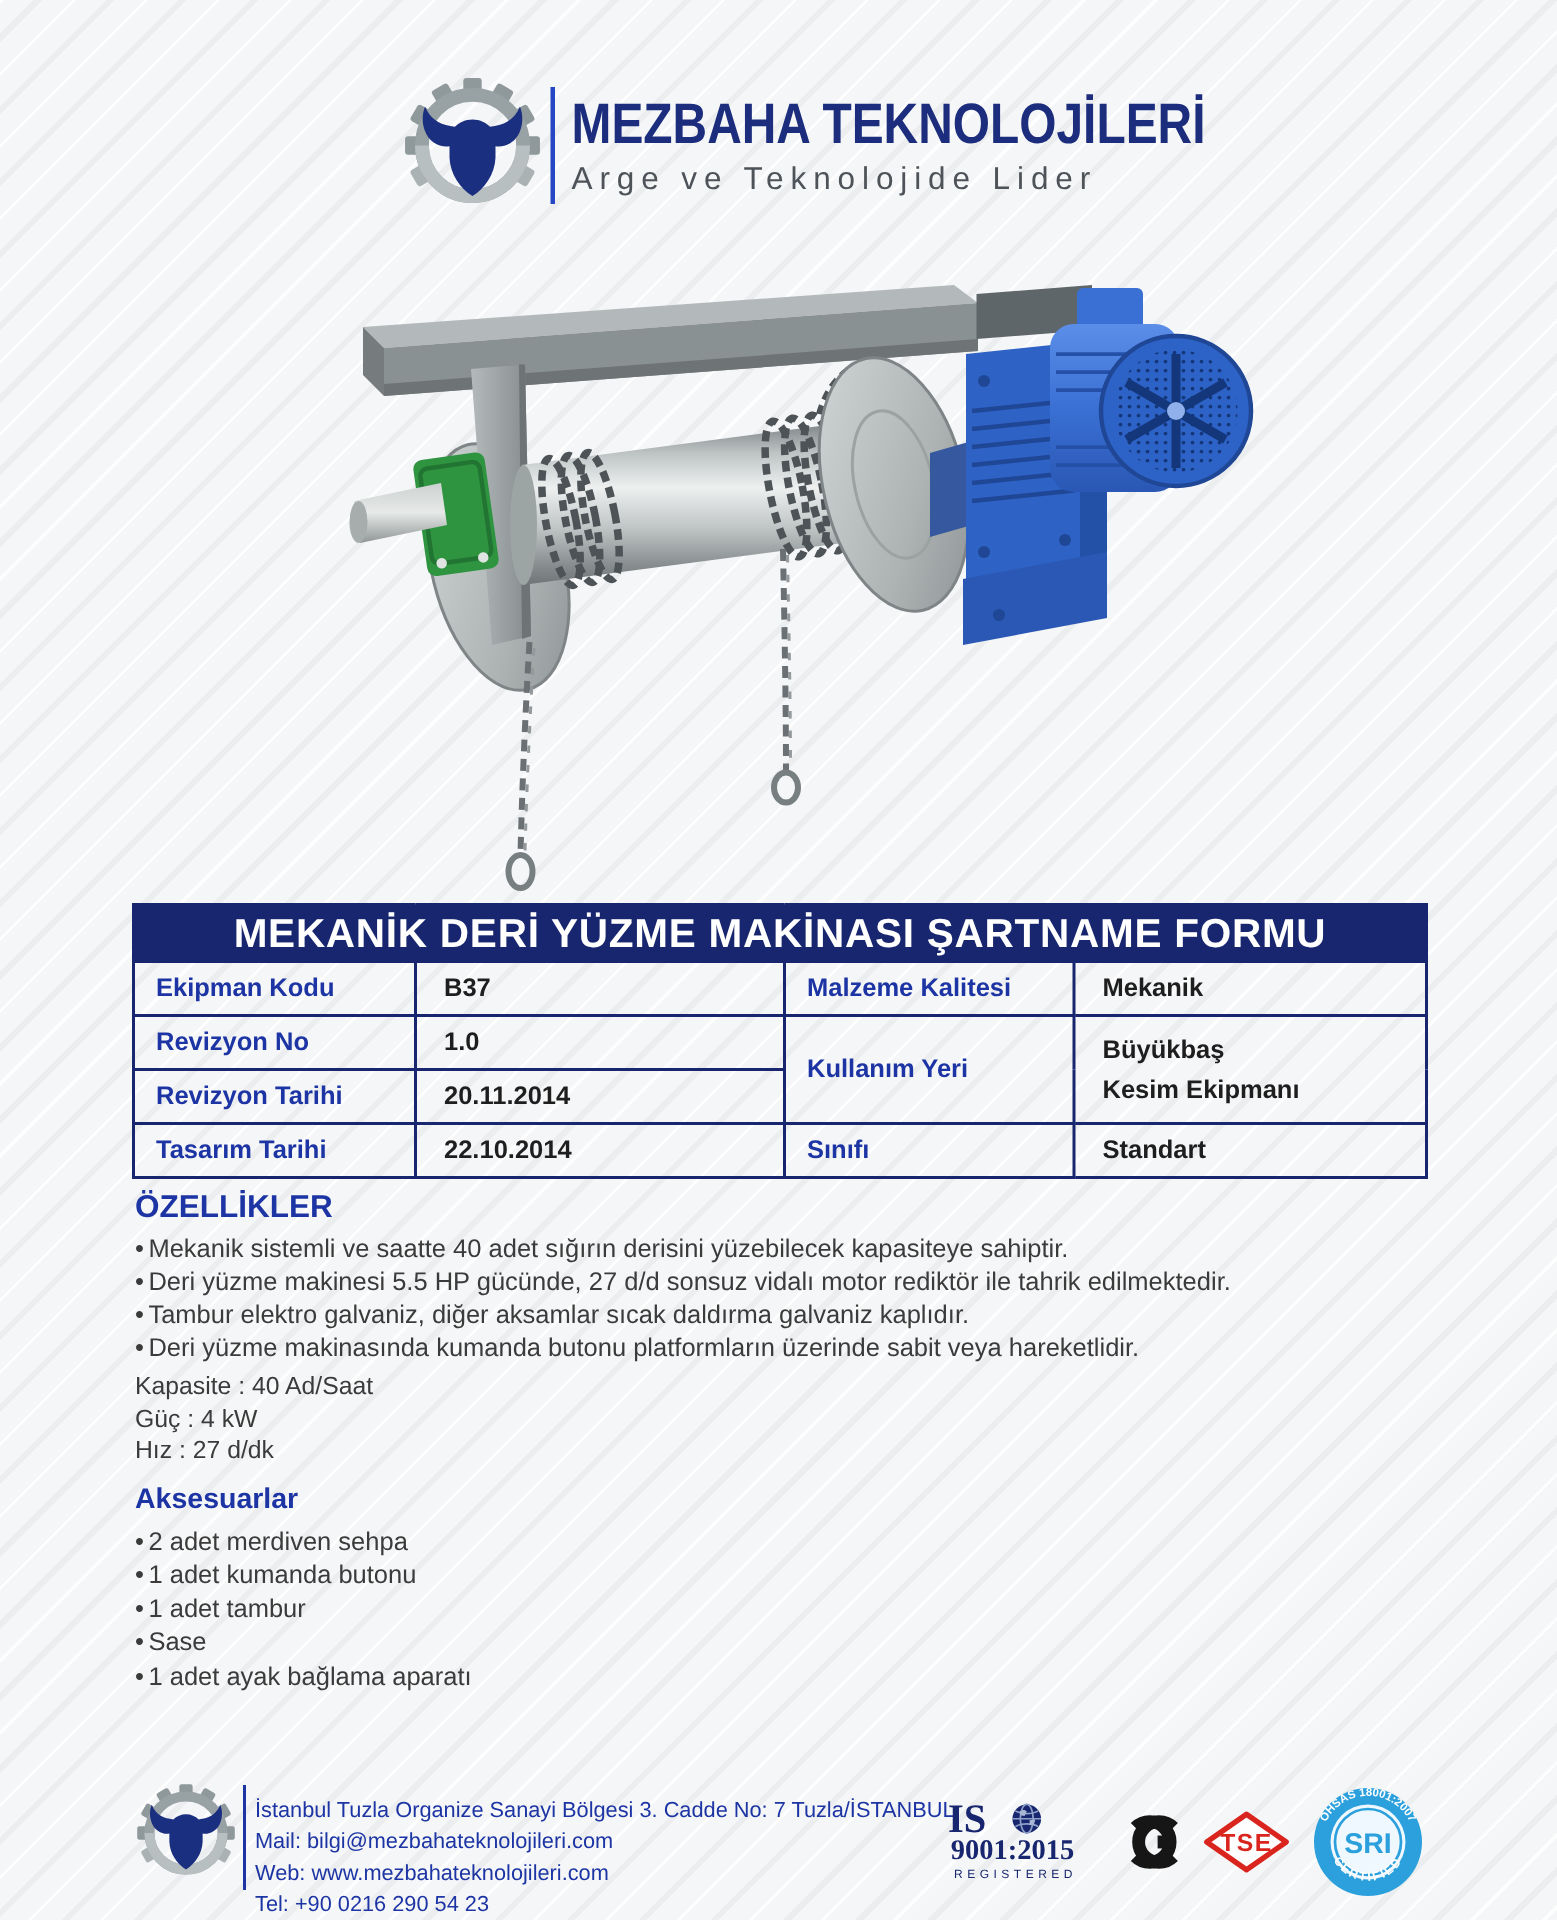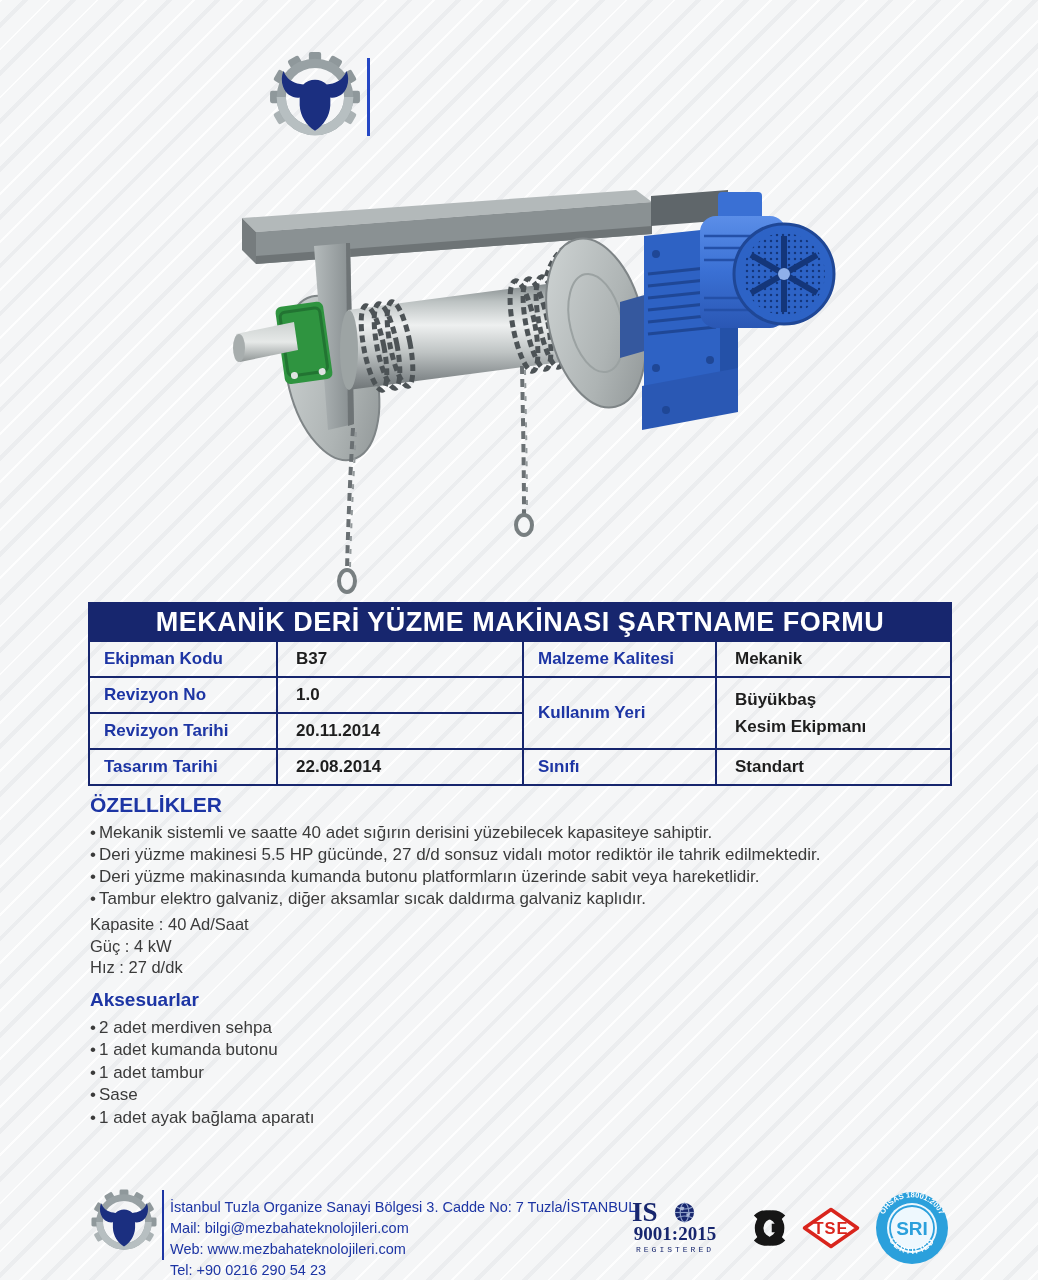--- a/index.html
+++ b/index.html
@@ -57,21 +57,21 @@
   
   .footer { position:absolute; left:88px; top:1186px; width:862px; height:84px; }
   .footer-logo { position:absolute; left:2px; top:2px; width:68px; height:68px; }
   .footer-sep { position:absolute; left:74px; top:4px; width:2px; height:70px; background:#1d35a4; }
   .footer-text { position:absolute; left:82px; top:11px; }
   .footer-text div { color:#1d35a4; font-size:14.5px; line-height:21px; white-space:nowrap; }
   .certs { position:absolute; right:0; top:4px; display:flex; align-items:center; gap:14px; }
   .iso-mark { color:#17266e; text-align:center; font-family:"Liberation Serif", serif; width:86px; }
   .iso-line1 { font-weight:bold; font-size:27px; line-height:24px; display:flex; align-items:center; gap:16px; }
   .iso-line2 { font-weight:bold; font-size:19px; line-height:20px; }
-  .iso-line3 { font-family:Liberation Mono, monospace; font-size:8px; letter-spacing:3px; line-height:12px; }
+  .iso-line3 { font-family:Liberation Sans, sans-serif; font-size:8px; letter-spacing:3px; line-height:12px;text-align:right; }
 </style>
 </head>
 <body>
 
 <div class="page">
 
   <div class="logo-block">
     <svg class="logo-gear" viewBox="0 0 92 92">
       <g>
         <g fill="#8f989b">
@@ -88,20 +88,24 @@
         <circle cx="46" cy="46" r="33" fill="none" stroke="#98a1a4" stroke-width="9"></circle>
         <path d="M13,46 A33,33 0 0 0 79,46" fill="none" stroke="#b7bfc1" stroke-width="9"></path>
         <path d="M46,79 C38,74 31.5,65 31,54 L31,46.5 C25,47.5 17.5,44 14.8,36
                  C13,31 13,26 15,20.5 C18.3,28 23.5,32 31.5,33.2 L34.5,33.8
                  C37.5,30.8 41.5,29 46,29 C50.5,29 54.5,30.8 57.5,33.8 L60.5,33.2
                  C68.5,32 73.7,28 77,20.5 C79,26 79,31 77.2,36
                  C74.5,44 67,47.5 61,46.5 L61,54 C60.5,65 54,74 46,79 Z" fill="#1b2f80"></path>
       </g>
     </svg>
     <div class="logo-sep"></div>
+    <div>
+      <div class="brand-title">MEZBAHA TEKNOLOJİLERİ</div>
+      <div class="brand-tagline">Arge ve Teknolojide Lider</div>
+    </div>
   </div>
 
   <svg class="machine" viewBox="0 0 624 424">
     <defs>
       <linearGradient id="drumGrad" x1="0" y1="0" x2="0" y2="1">
         <stop offset="0" stop-color="#7d8486"></stop>
           <stop offset=".18" stop-color="#bcc2c2"></stop>
         <stop offset=".4" stop-color="#eef0f0"></stop>
           <stop offset=".65" stop-color="#bfc4c4"></stop>
         <stop offset=".88" stop-color="#878d8f"></stop>
@@ -263,34 +267,34 @@
         <div>Büyükbaş</div>
         <div>Kesim Ekipmanı</div>
       </td>
     </tr>
     <tr>
       <td class="lbl">Revizyon Tarihi</td>
       <td class="val">20.11.2014</td>
     </tr>
     <tr>
       <td class="lbl">Tasarım Tarihi</td>
-      <td class="val">22.08.2014</td>
+      <td class="val">22.10.2014</td>
       <td class="lbl">Sınıfı</td>
       <td class="val">Standart</td>
     </tr>
   </tbody>
     </table>
 
   <div class="content">
     <div class="sec-heading">ÖZELLİKLER</div>
     <ul class="plain features-list mt4">
       <li>Mekanik sistemli ve saatte 40 adet sığırın derisini yüzebilecek kapasiteye sahiptir.</li>
       <li>Deri yüzme makinesi 5.5 HP gücünde, 27 d/d sonsuz vidalı motor rediktör ile tahrik edilmektedir.</li>
+      <li>Tambur elektro galvaniz, diğer aksamlar sıcak daldırma galvaniz kaplıdır.</li>
       <li>Deri yüzme makinasında kumanda butonu platformların üzerinde sabit veya hareketlidir.</li>
-      <li>Tambur elektro galvaniz, diğer aksamlar sıcak daldırma galvaniz kaplıdır.</li>
     </ul>
 
     <ul class="plain tech-list mt4">
       <li>Kapasite : 40 Ad/Saat</li>
       <li>Güç : 4 kW</li>
       <li>Hız : 27 d/dk</li>
     </ul>
 
     <div class="sec-heading small mt8">Aksesuarlar</div>
     <ul class="plain acc-list mt4">

